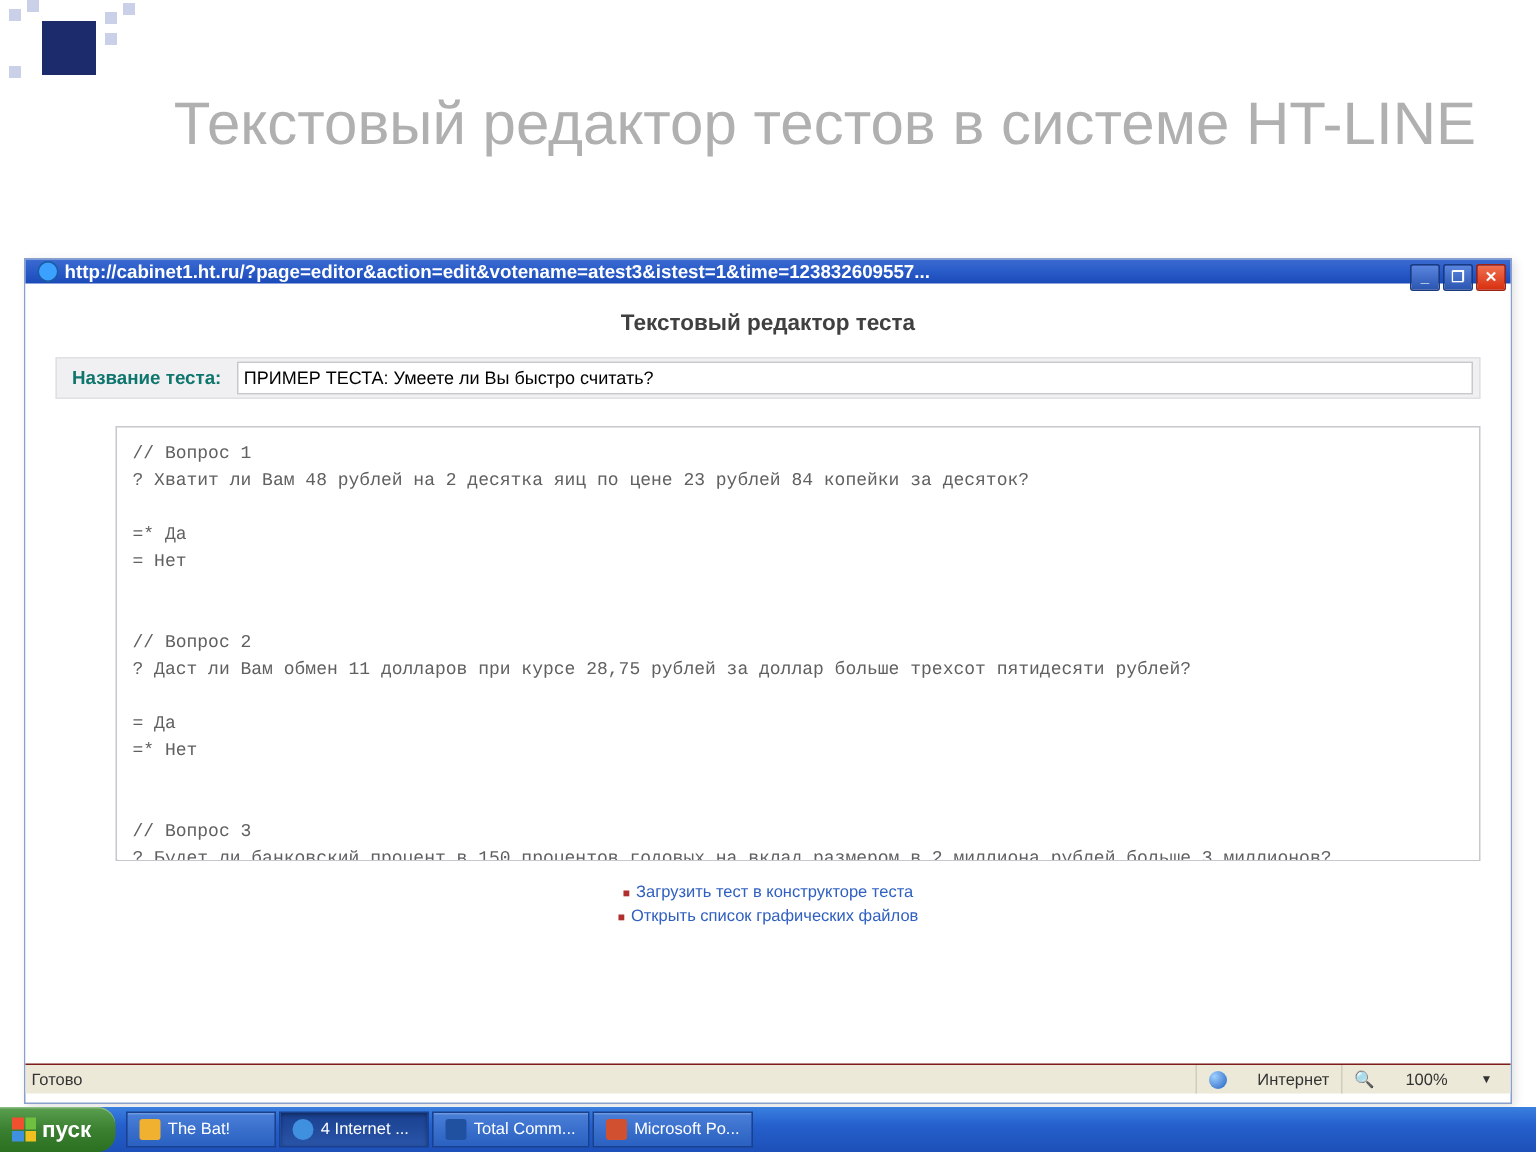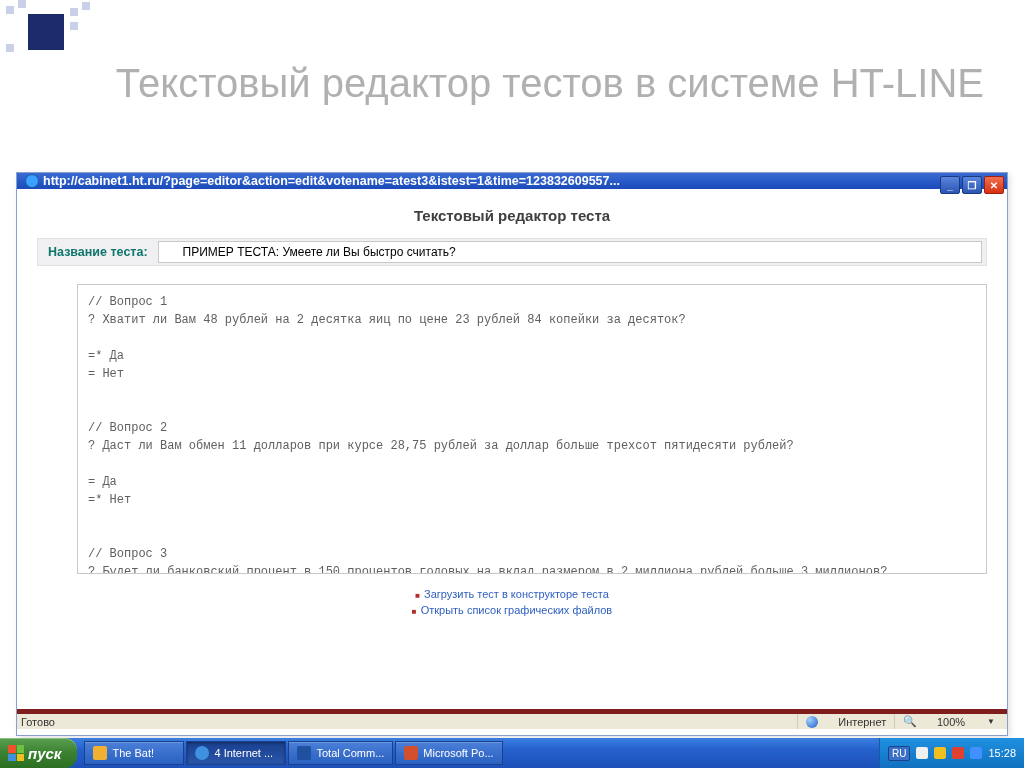--- a/index.html
+++ b/index.html
@@ -103,21 +103,21 @@
     color: #0f766e;
     font-weight: bold;
     font-size: 12.5px;
     padding: 0 10px;
   }
   .name-input {
     flex: 1;
     height: 22px;
     border: 1px solid #c8c8cc;
     font-size: 12px;
-    padding: 0 24px;
+    padding: 0 4px;
     margin-right: 4px;
     background: #fff;
   }
 
   .editor-wrap {
     margin: 18px 20px 0 60px;
   }
   .editor {
     width: 100%;
     height: 290px;
@@ -142,21 +142,21 @@
     color: #3060c0;
     text-decoration: none;
     display: inline-block;
     margin: 2px 0;
   }
   .links .bullet { color: #b03030; font-size: 8px; margin-right: 4px; vertical-align: middle; }
 
   .browser-status {
     height: 20px;
     background: #ece9d8;
-    border-top: 5px solid #7f1d1d;
+    border-top: 1px solid #7f1d1d;
     display: flex;
     align-items: center;
     font-size: 11px;
     color: #333;
     padding: 0 4px;
   }
   .browser-status .spacer { flex: 1; }
   .status-seg {
     border-left: 1px solid #d0cdb8;
     padding: 0 8px;
@@ -176,21 +176,20 @@
     align-items: stretch;
     font-size: 11px;
     color: #fff;
   }
   .start-btn {
     background: linear-gradient(to bottom, #5aa050 0%, #3a8030 50%, #2a7020 100%);
     border-radius: 0 12px 12px 0;
     padding: 0 16px 0 8px;
     display: flex; align-items: center;
     font-weight: bold;
-    font-style: italic;
     font-size: 15px;
     gap: 4px;
     box-shadow: inset 0 1px 0 rgba(255,255,255,0.3);
   }
   .start-logo {
     width: 16px; height: 16px;
     display: grid;
     grid-template: 1fr 1fr / 1fr 1fr;
     gap: 1px;
   }
@@ -337,21 +336,13 @@
   </div>
   <div class="task-item">
     <span class="task-icon" style="background:#2050a0;"></span>
     <span>Total Comm...</span>
   </div>
   <div class="task-item">
     <span class="task-icon" style="background:#d05030;"></span>
     <span>Microsoft Po...</span>
   </div>
 
-  <div class="tray">
-    <span class="lang">RU</span>
-    <span class="tray-icon" style="background:#f0f0f0;"></span>
-    <span class="tray-icon" style="background:#f0c020;"></span>
-    <span class="tray-icon" style="background:#e04030;"></span>
-    <span class="tray-icon" style="background:#4090ff;"></span>
-    <span>15:28</span>
-  </div>
 </div>
 
 </body></html>

